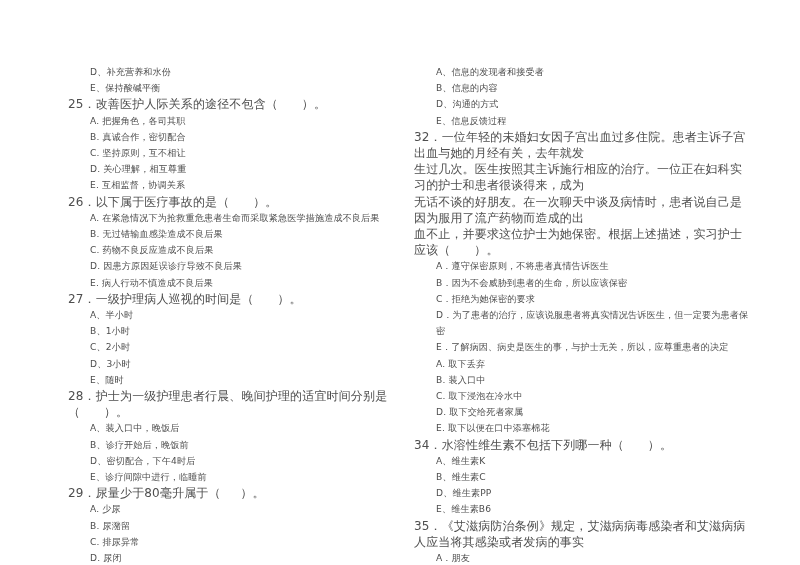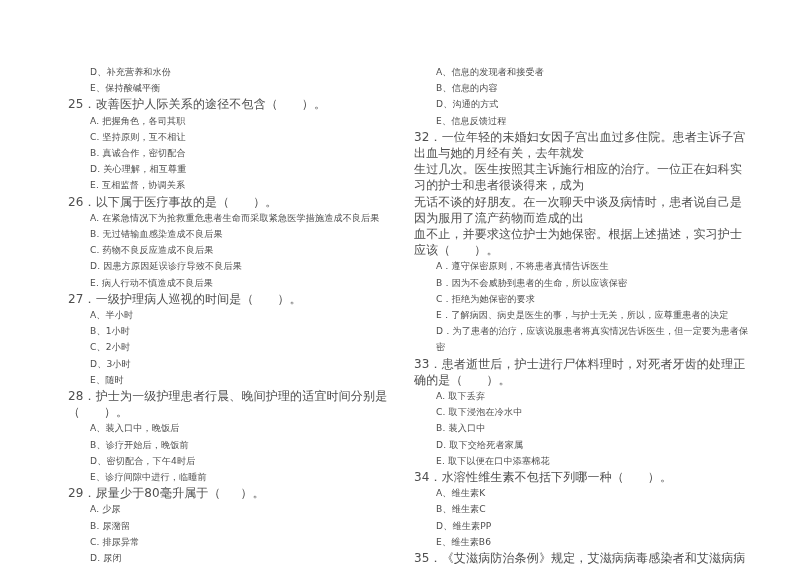--- a/index.html
+++ b/index.html
@@ -80,22 +80,22 @@
   <div class="columns">
 
     <div class="col">
 
       <p class="opt">D、补充营养和水份</p>
       <p class="opt">E、保持酸碱平衡</p>
 
       <div class="q">
         <p class="q-stem">25．改善医护人际关系的途径不包含（      ）。</p>
         <p class="opt">A. 把握角色，各司其职</p>
+        <p class="opt">B. 真诚合作，密切配合</p>
         <p class="opt">C. 坚持原则，互不相让</p>
-        <p class="opt">B. 真诚合作，密切配合</p>
         <p class="opt">D. 关心理解，相互尊重</p>
         <p class="opt">E. 互相监督，协调关系</p>
       </div>
 
       <div class="q">
         <p class="q-stem">26．以下属于医疗事故的是（      ）。</p>
         <p class="opt">A. 在紧急情况下为抢救重危患者生命而采取紧急医学措施造成不良后果</p>
         <p class="opt">B. 无过错输血感染造成不良后果</p>
         <p class="opt">C. 药物不良反应造成不良后果</p>
         <p class="opt">D. 因患方原因延误诊疗导致不良后果</p>
@@ -144,29 +144,28 @@
       <p class="opt">E、信息反馈过程</p>
 
       <div class="q">
         <p class="q-stem">32．一位年轻的未婚妇女因子宫出血过多住院。患者主诉子宫出血与她的月经有关，去年就发</p>
         <p class="q-stem">生过几次。医生按照其主诉施行相应的治疗。一位正在妇科实习的护士和患者很谈得来，成为</p>
         <p class="q-stem">无话不谈的好朋友。在一次聊天中谈及病情时，患者说自己是因为服用了流产药物而造成的出</p>
         <p class="q-stem">血不止，并要求这位护士为她保密。根据上述描述，实习护士应该（      ）。</p>
         <p class="opt">A．遵守保密原则，不将患者真情告诉医生</p>
         <p class="opt">B．因为不会威胁到患者的生命，所以应该保密</p>
         <p class="opt">C．拒绝为她保密的要求</p>
+        <p class="opt">D．为了患者的治疗，应该说服患者将真实情况告诉医生，但一定要为患者保密</p>
         <p class="opt">E．了解病因、病史是医生的事，与护士无关，所以，应尊重患者的决定</p>
-        <p class="opt">D．为了患者的治疗，应该说服患者将真实情况告诉医生，但一定要为患者保密</p>
       </div>
 
       <div class="q">
-        <p class="q-stem">33．患者逝世后，护士进行尸体料理时，对死者牙齿的处理正确的是（      ）。</p>
         <p class="opt">A. 取下丢弃</p>
+        <p class="opt">B. 装入口中</p>
         <p class="opt">C. 取下浸泡在冷水中</p>
-        <p class="opt">B. 装入口中</p>
         <p class="opt">D. 取下交给死者家属</p>
         <p class="opt">E. 取下以便在口中添塞棉花</p>
       </div>
 
       <div class="q">
         <p class="q-stem">34．水溶性维生素不包括下列哪一种（      ）。</p>
         <p class="opt">A、维生素K</p>
         <p class="opt">B、维生素C</p>
         <p class="opt">D、维生素PP</p>
         <p class="opt">E、维生素B6</p>

